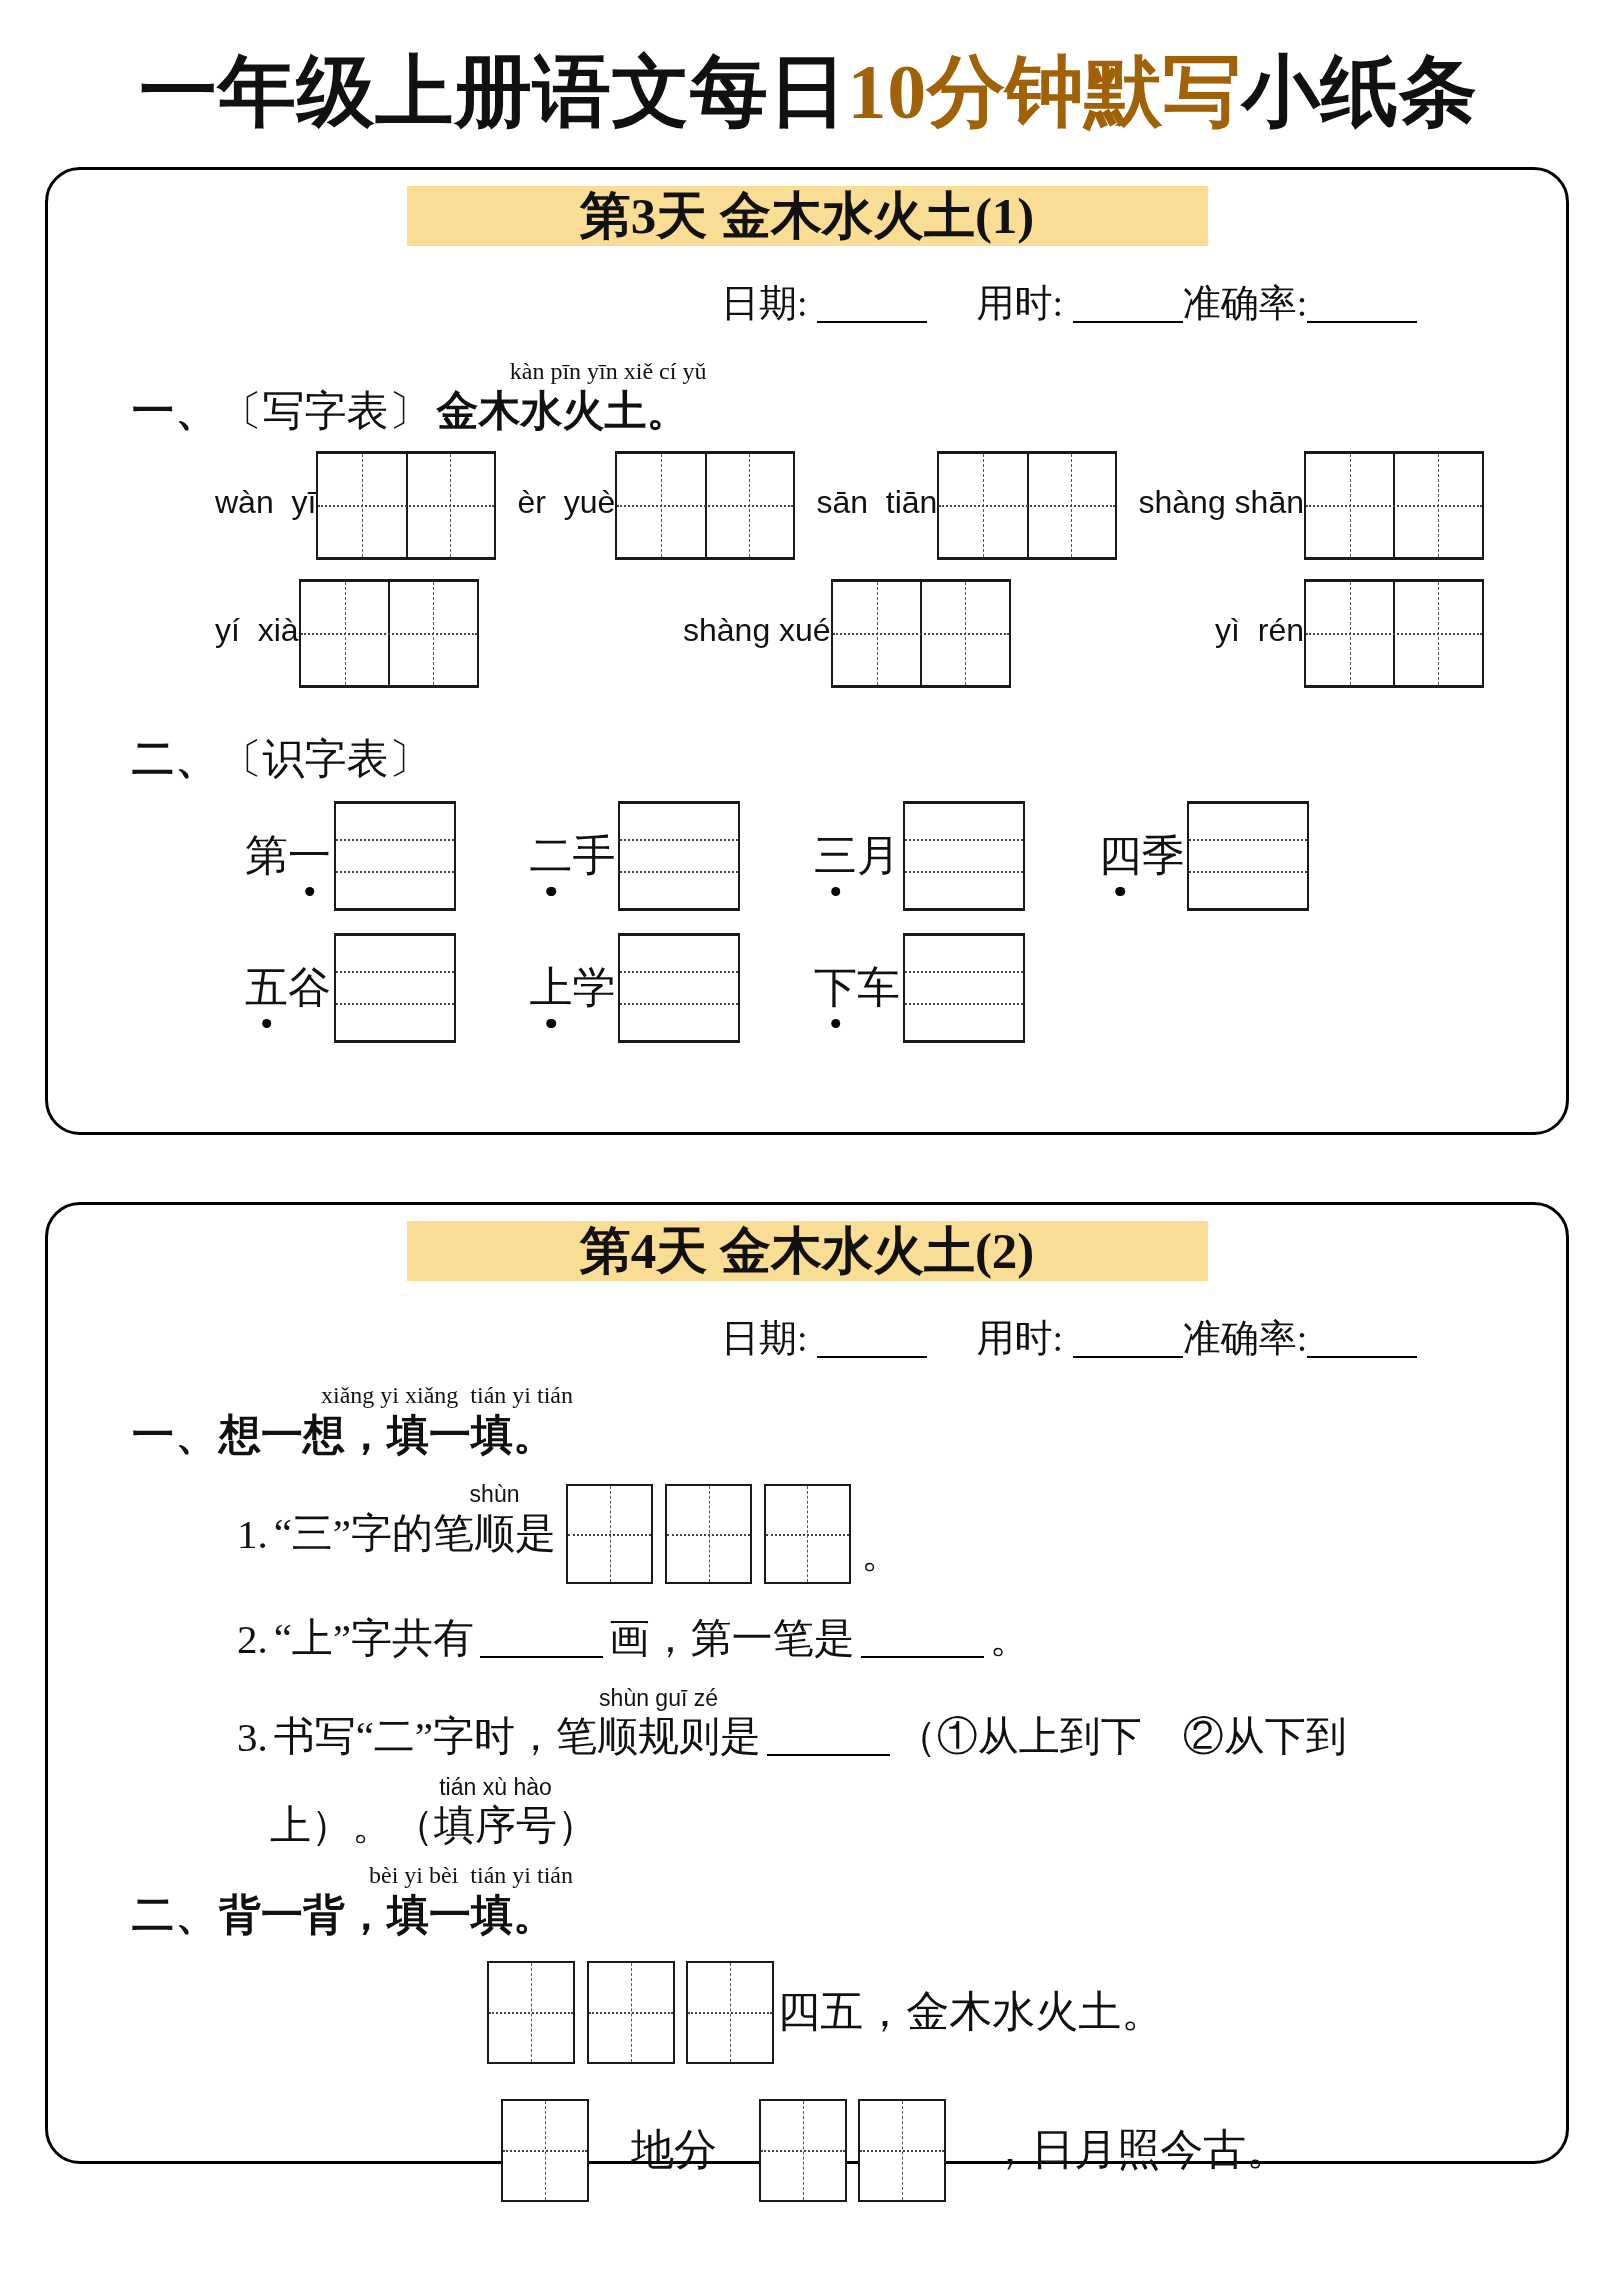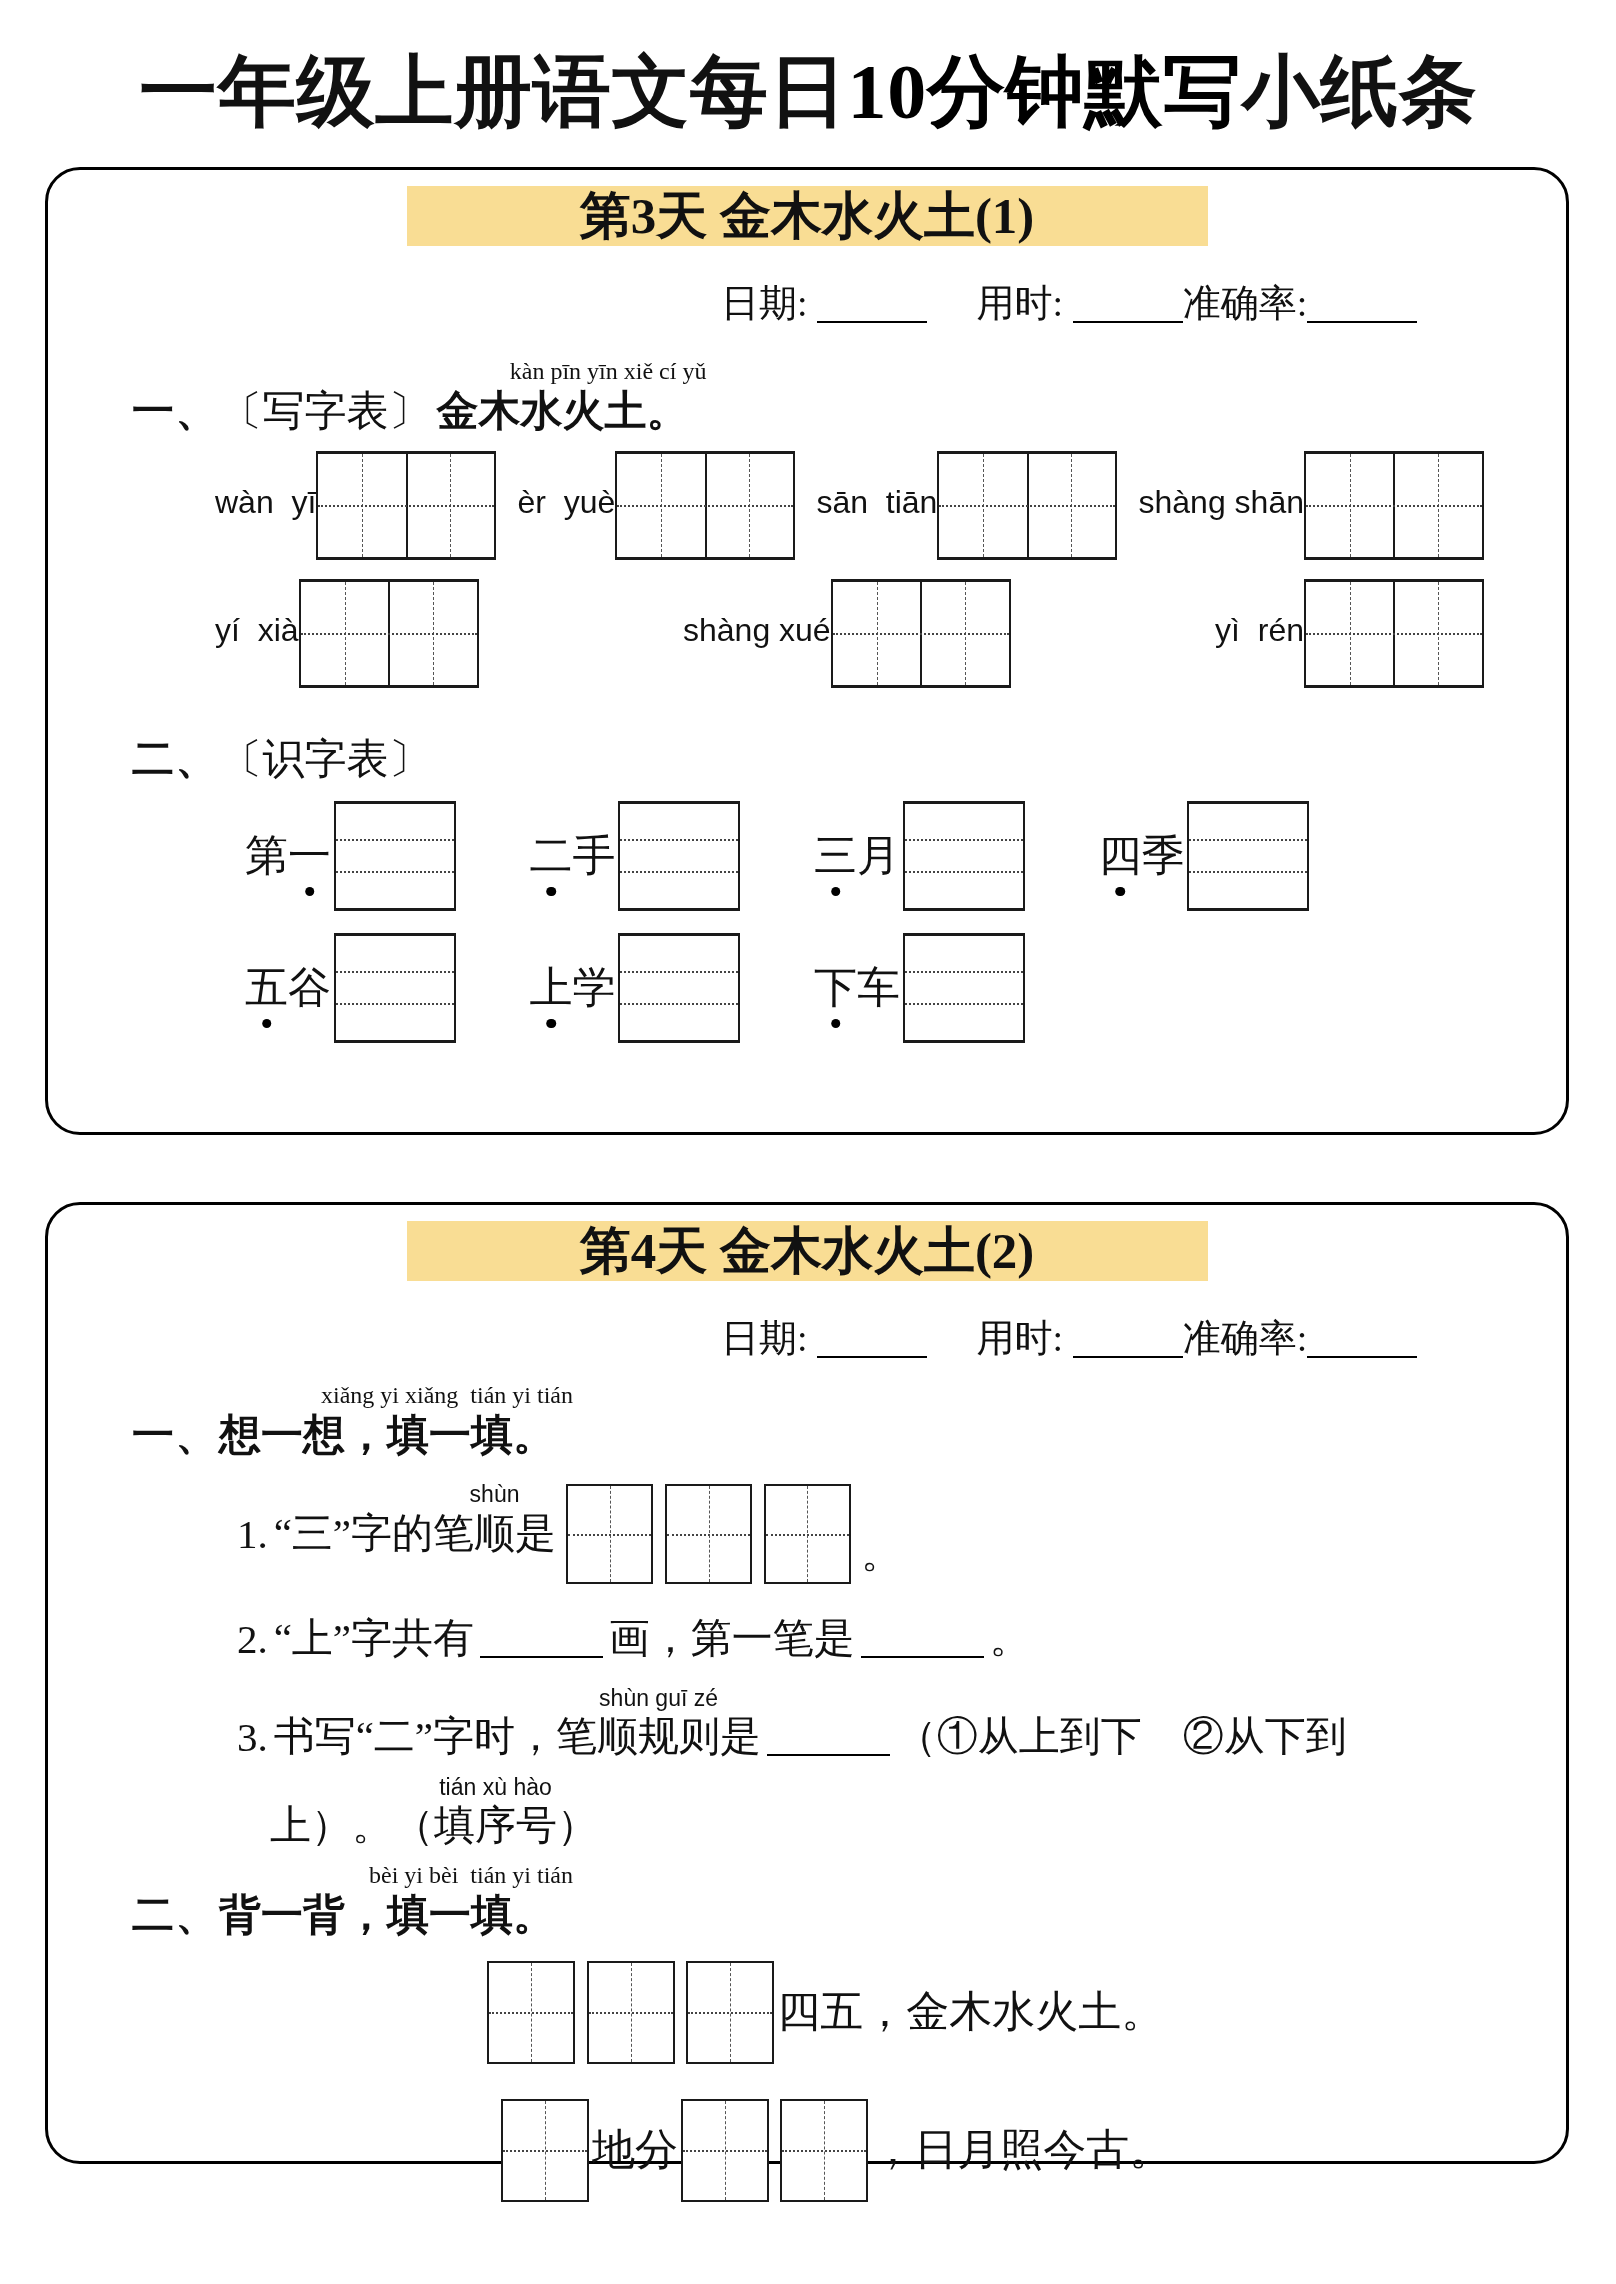--- a/index.html
+++ b/index.html
@@ -101,29 +101,29 @@
   }
   .box-row { display:flex; gap:11.7px; margin:0 10.3px; }
   .tian { position:relative; width:87px; height:100px; border:2.9px solid #1a1a1a; background:#fff; }
   .t-vd { position:absolute; top:0; bottom:0; left:50%; border-left:1.5px dashed #555; }
   .t-hd { position:absolute; left:0; right:0; top:50%; border-top:2.2px dotted #444; }
   .period-low { align-self:flex-end; padding-bottom:4.4px; }
 
   
   .fill-line { display:flex; align-items:center; font-size:43px; white-space:nowrap;margin-left:31px; }
   #fill1 { margin-top:17.6px; padding-left:408px; }
-  #fill2 { margin-top:35px; padding-left:422px; }
+  #fill2 { margin-top:35px; padding-left:422px;gap:39px; }
   .fill-line .tian { width:88px; height:103px; }
   .fill-line .box-row { margin:0 2.9px 0 0; }
 </style>
 </head>
 <body>
 
 <div class="page-title">
-  <span>一年级上册语文每日</span><span class="hl-red" style="color: #000000;">10分钟默写</span><span>小纸条</span>
+  <span>一年级上册语文每日</span><span class="hl-red" style="color: #a16207;">10分钟默写</span><span>小纸条</span>
 </div>
 
 <div class="card" id="card1">
 
   <div class="banner" style="background: rgb(249, 221, 148);">第3天 金木水火土(1)</div>
 
   <div class="meta">
     <span>日期:</span>
     <span class="blank"></span><span class="gap"></span>
     <span>用时:</span>

